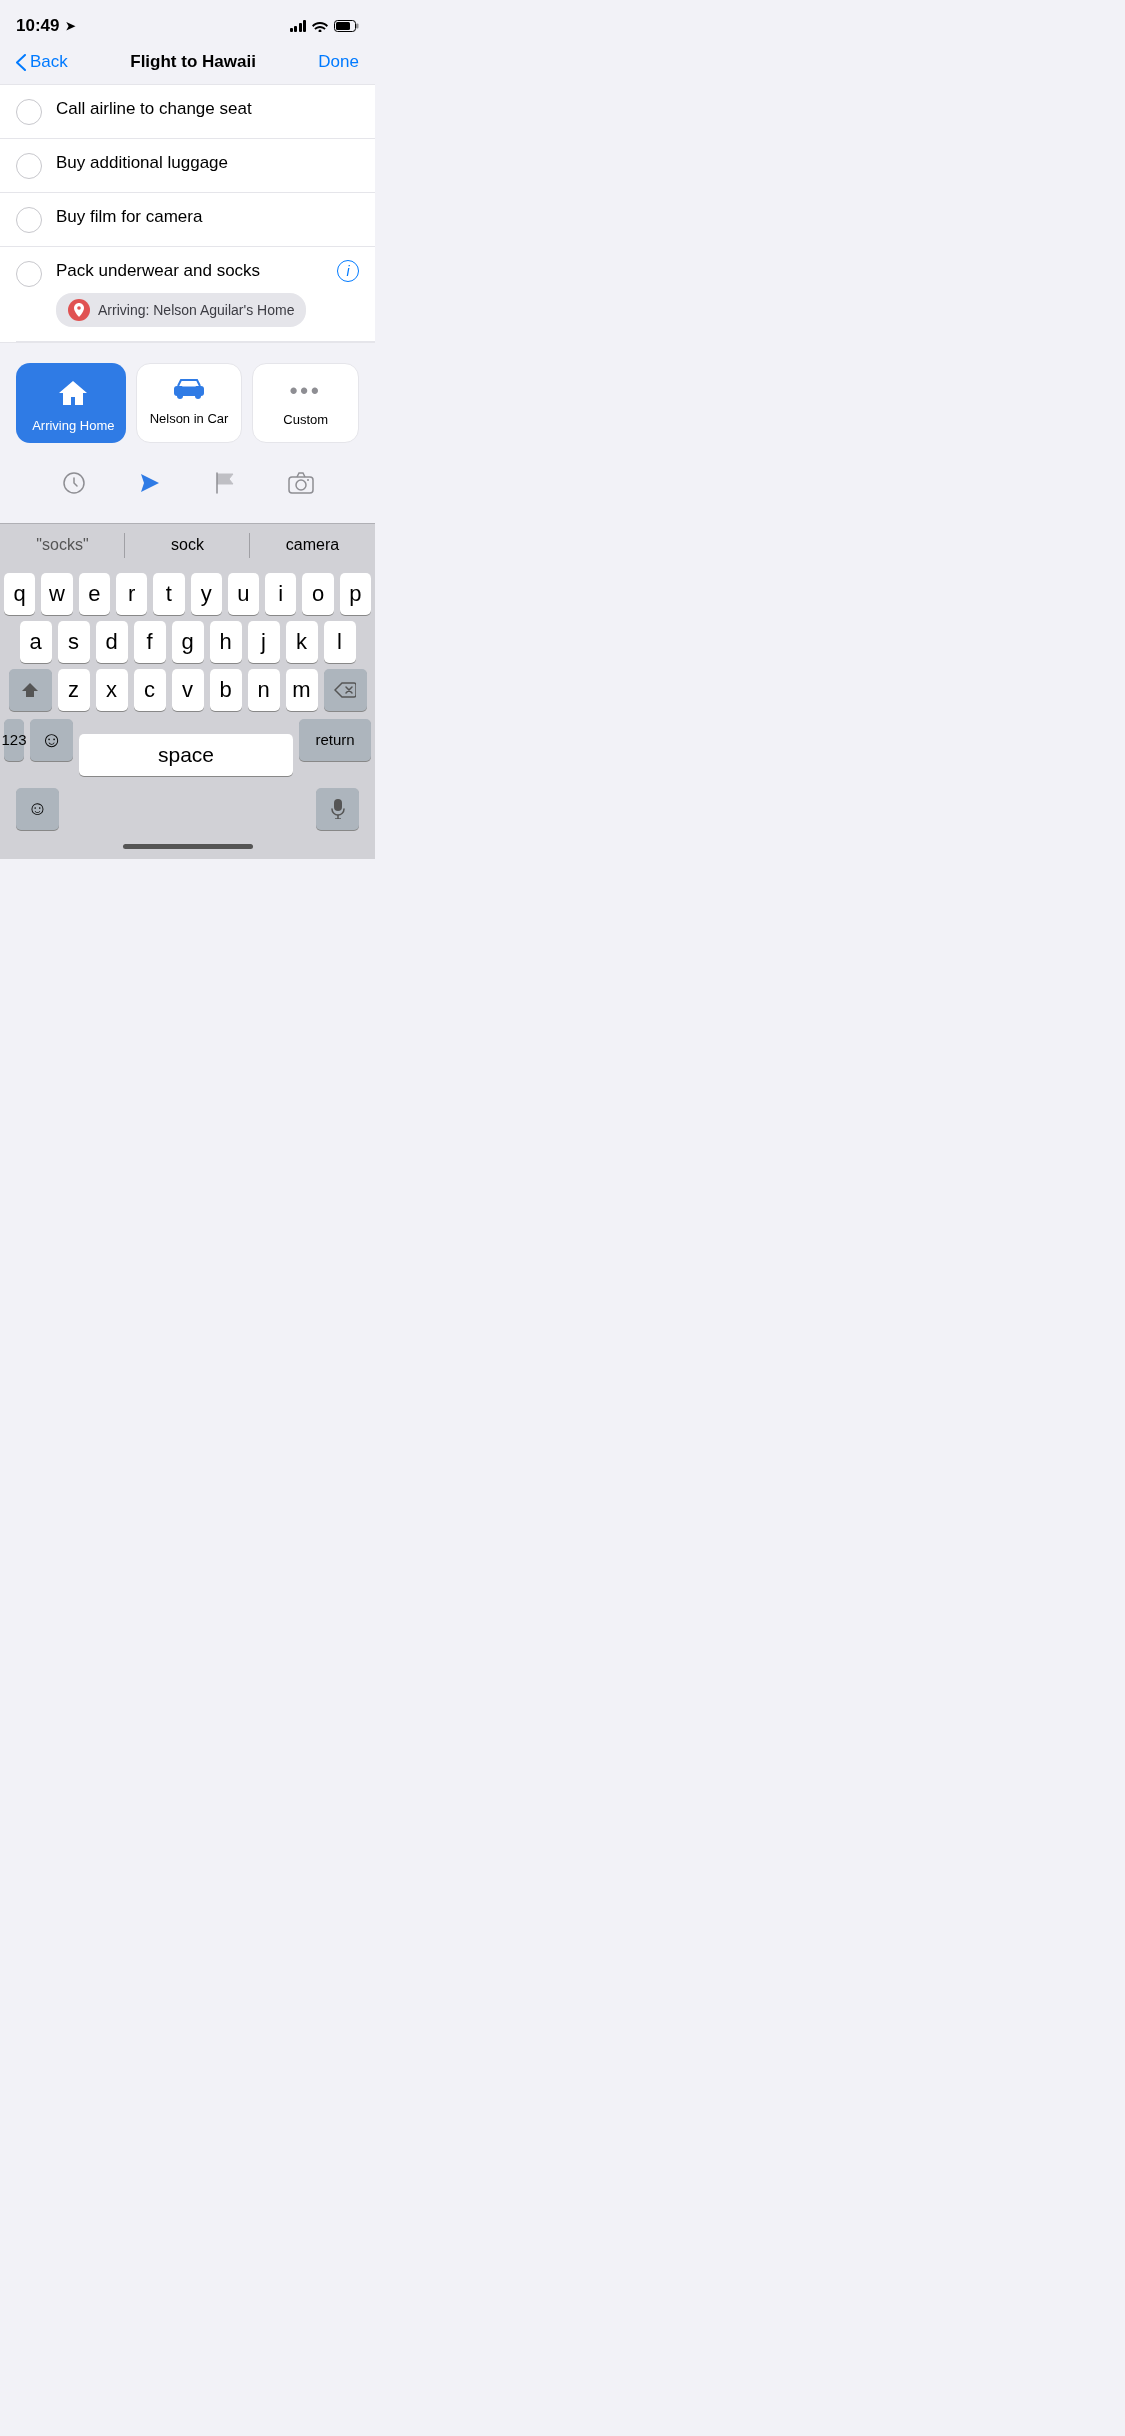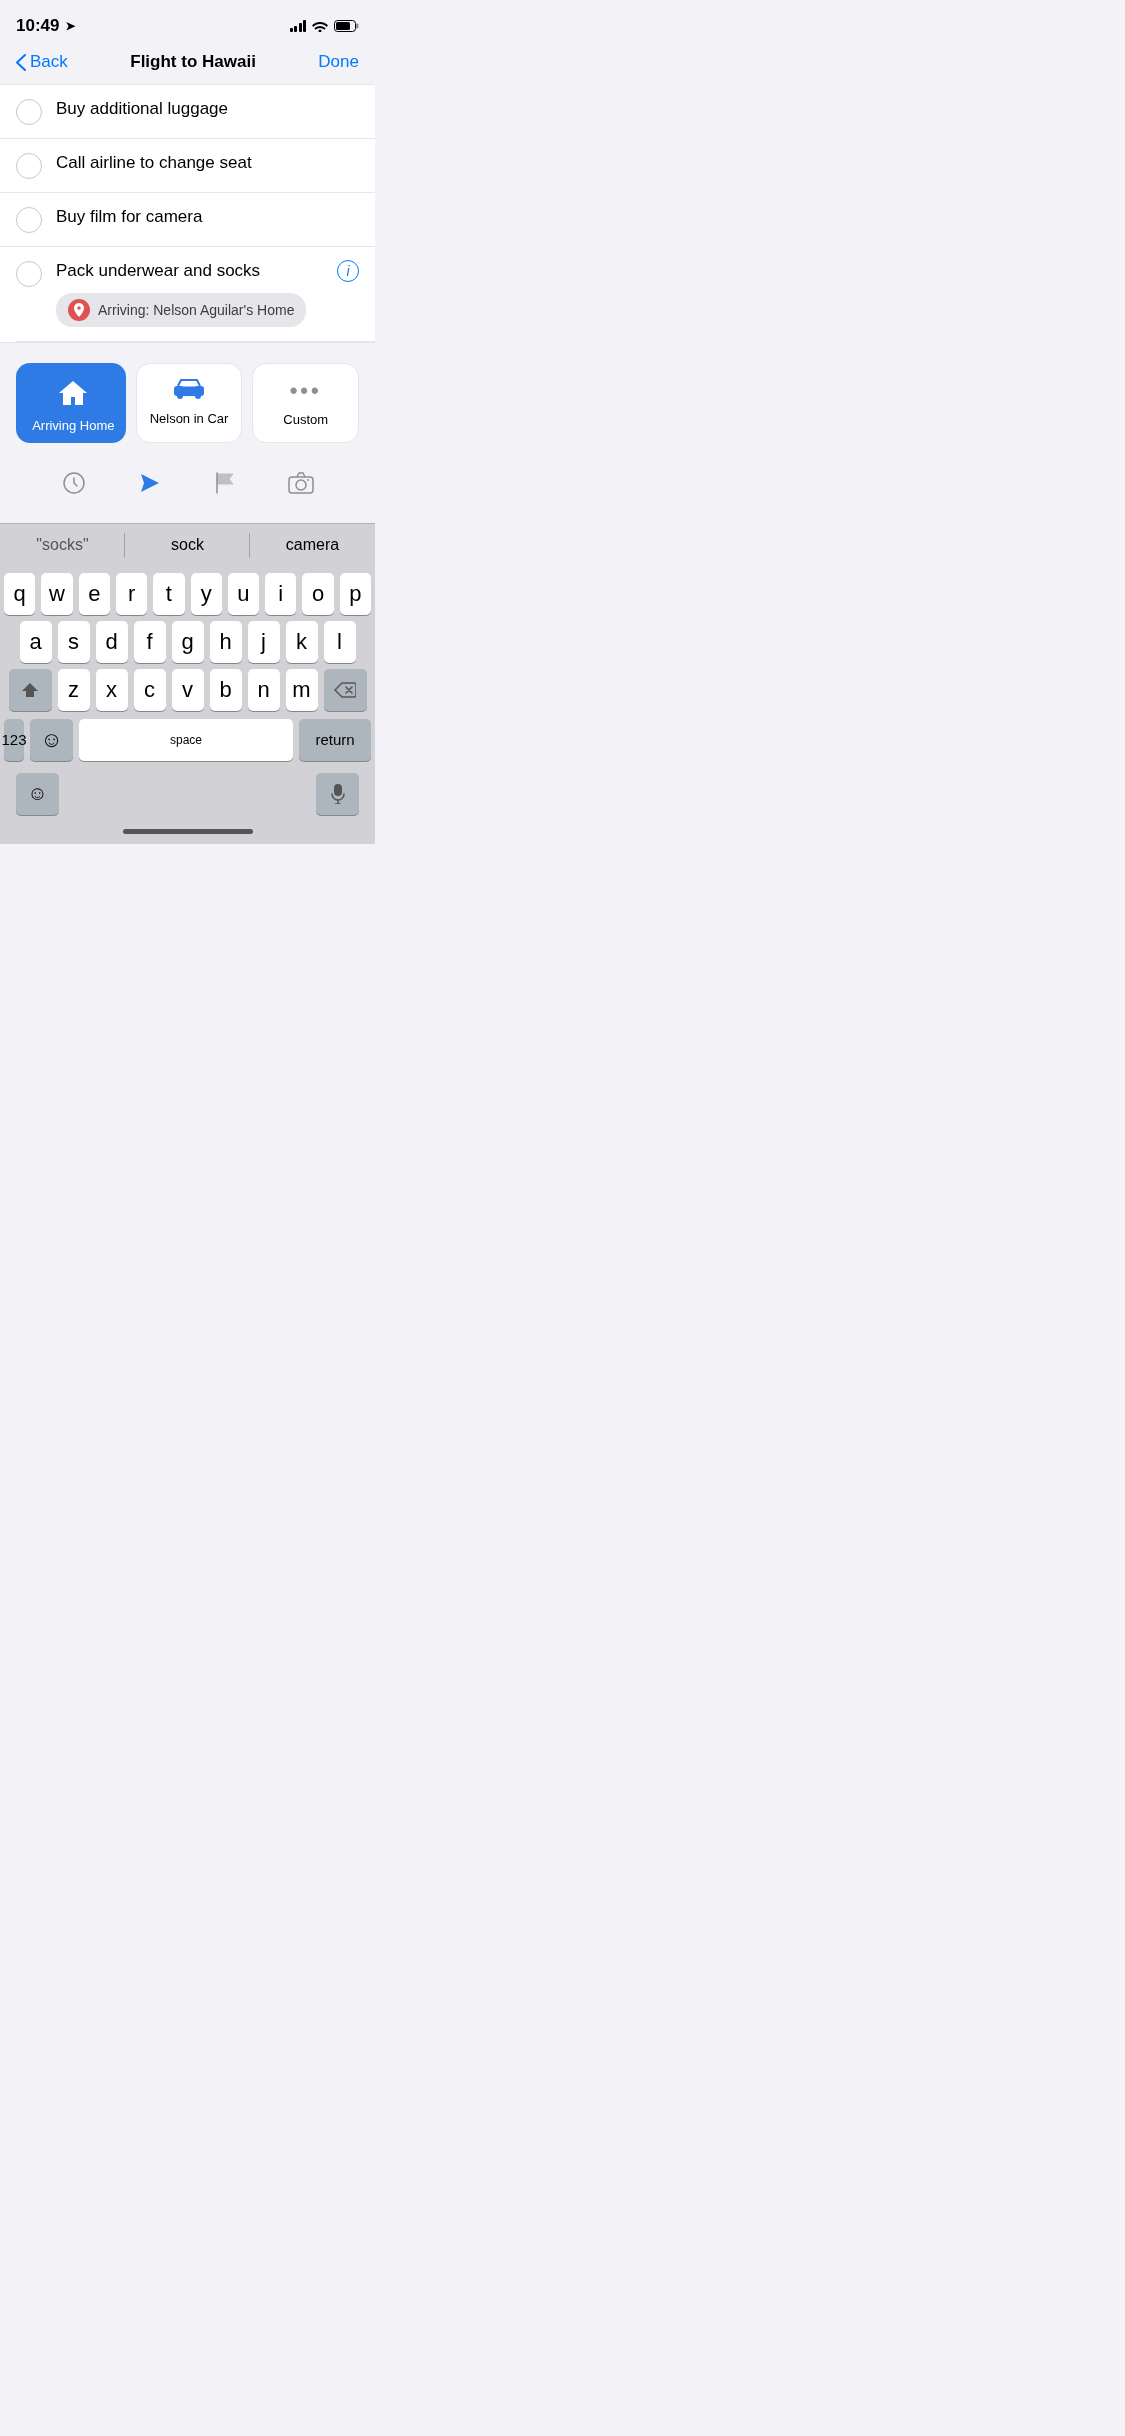--- a/index.html
+++ b/index.html
@@ -285,21 +285,21 @@
     .key-letter { width: 32px; }
     .key-gray {
       background: #adb5bd;
       color: #000;
       font-size: 15px;
       font-weight: 400;
     }
     .key-shift { width: 43px; }
     .key-delete { width: 43px; font-size: 16px; }
     .key-123 { width: 20px; font-size: 15px; }
-    .key-space { flex: 1; font-size: 12px; }
+    .key-space { flex: 1; font-size: 21px; margin-top: 15px; }
     .key-return { width: 72px; font-size: 15px; }
 
     .bottom-row {
       display: flex;
       gap: 6px;
       padding: 8px 4px 6px;
     }
 
     .home-indicator {
       background: #d1d1d6;
@@ -352,26 +352,26 @@
     <span>Back</span>
   </div>
   <div class="nav-title">Flight to Hawaii</div>
   <div class="nav-done">Done</div>
 </div>
 
 <div class="content">
 
   <div class="todo-item">
     <div class="radio-circle"></div>
-    <div class="todo-text">Buy additional luggage</div>
+    <div class="todo-text">Call airline to change seat</div>
   </div>
 
   <div class="todo-item">
     <div class="radio-circle"></div>
-    <div class="todo-text">Call airline to change seat</div>
+    <div class="todo-text">Buy additional luggage</div>
   </div>
 
   <div class="todo-item">
     <div class="radio-circle"></div>
     <div class="todo-text">Buy film for camera</div>
   </div>
 
   <div class="todo-item todo-item-active" style="padding: 13px 16px 0;">
     <div class="radio-circle"></div>
     <div class="todo-right">

